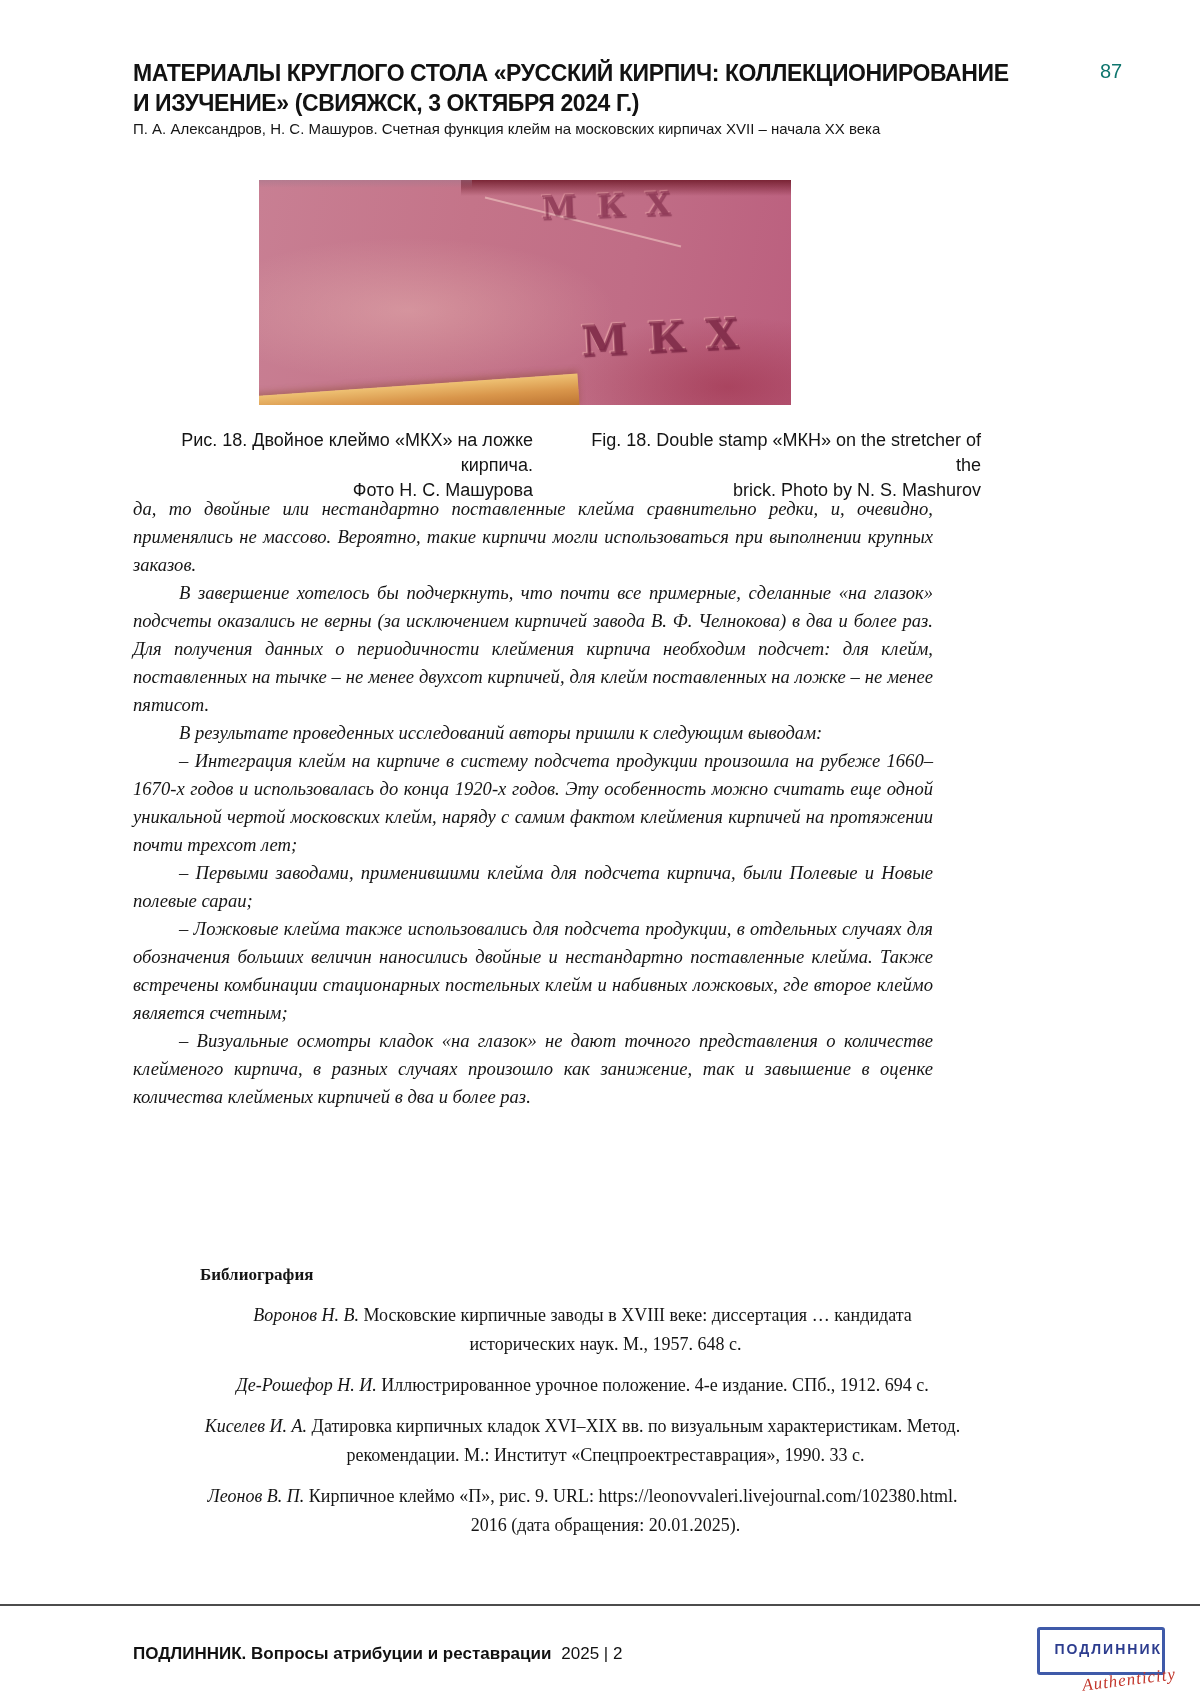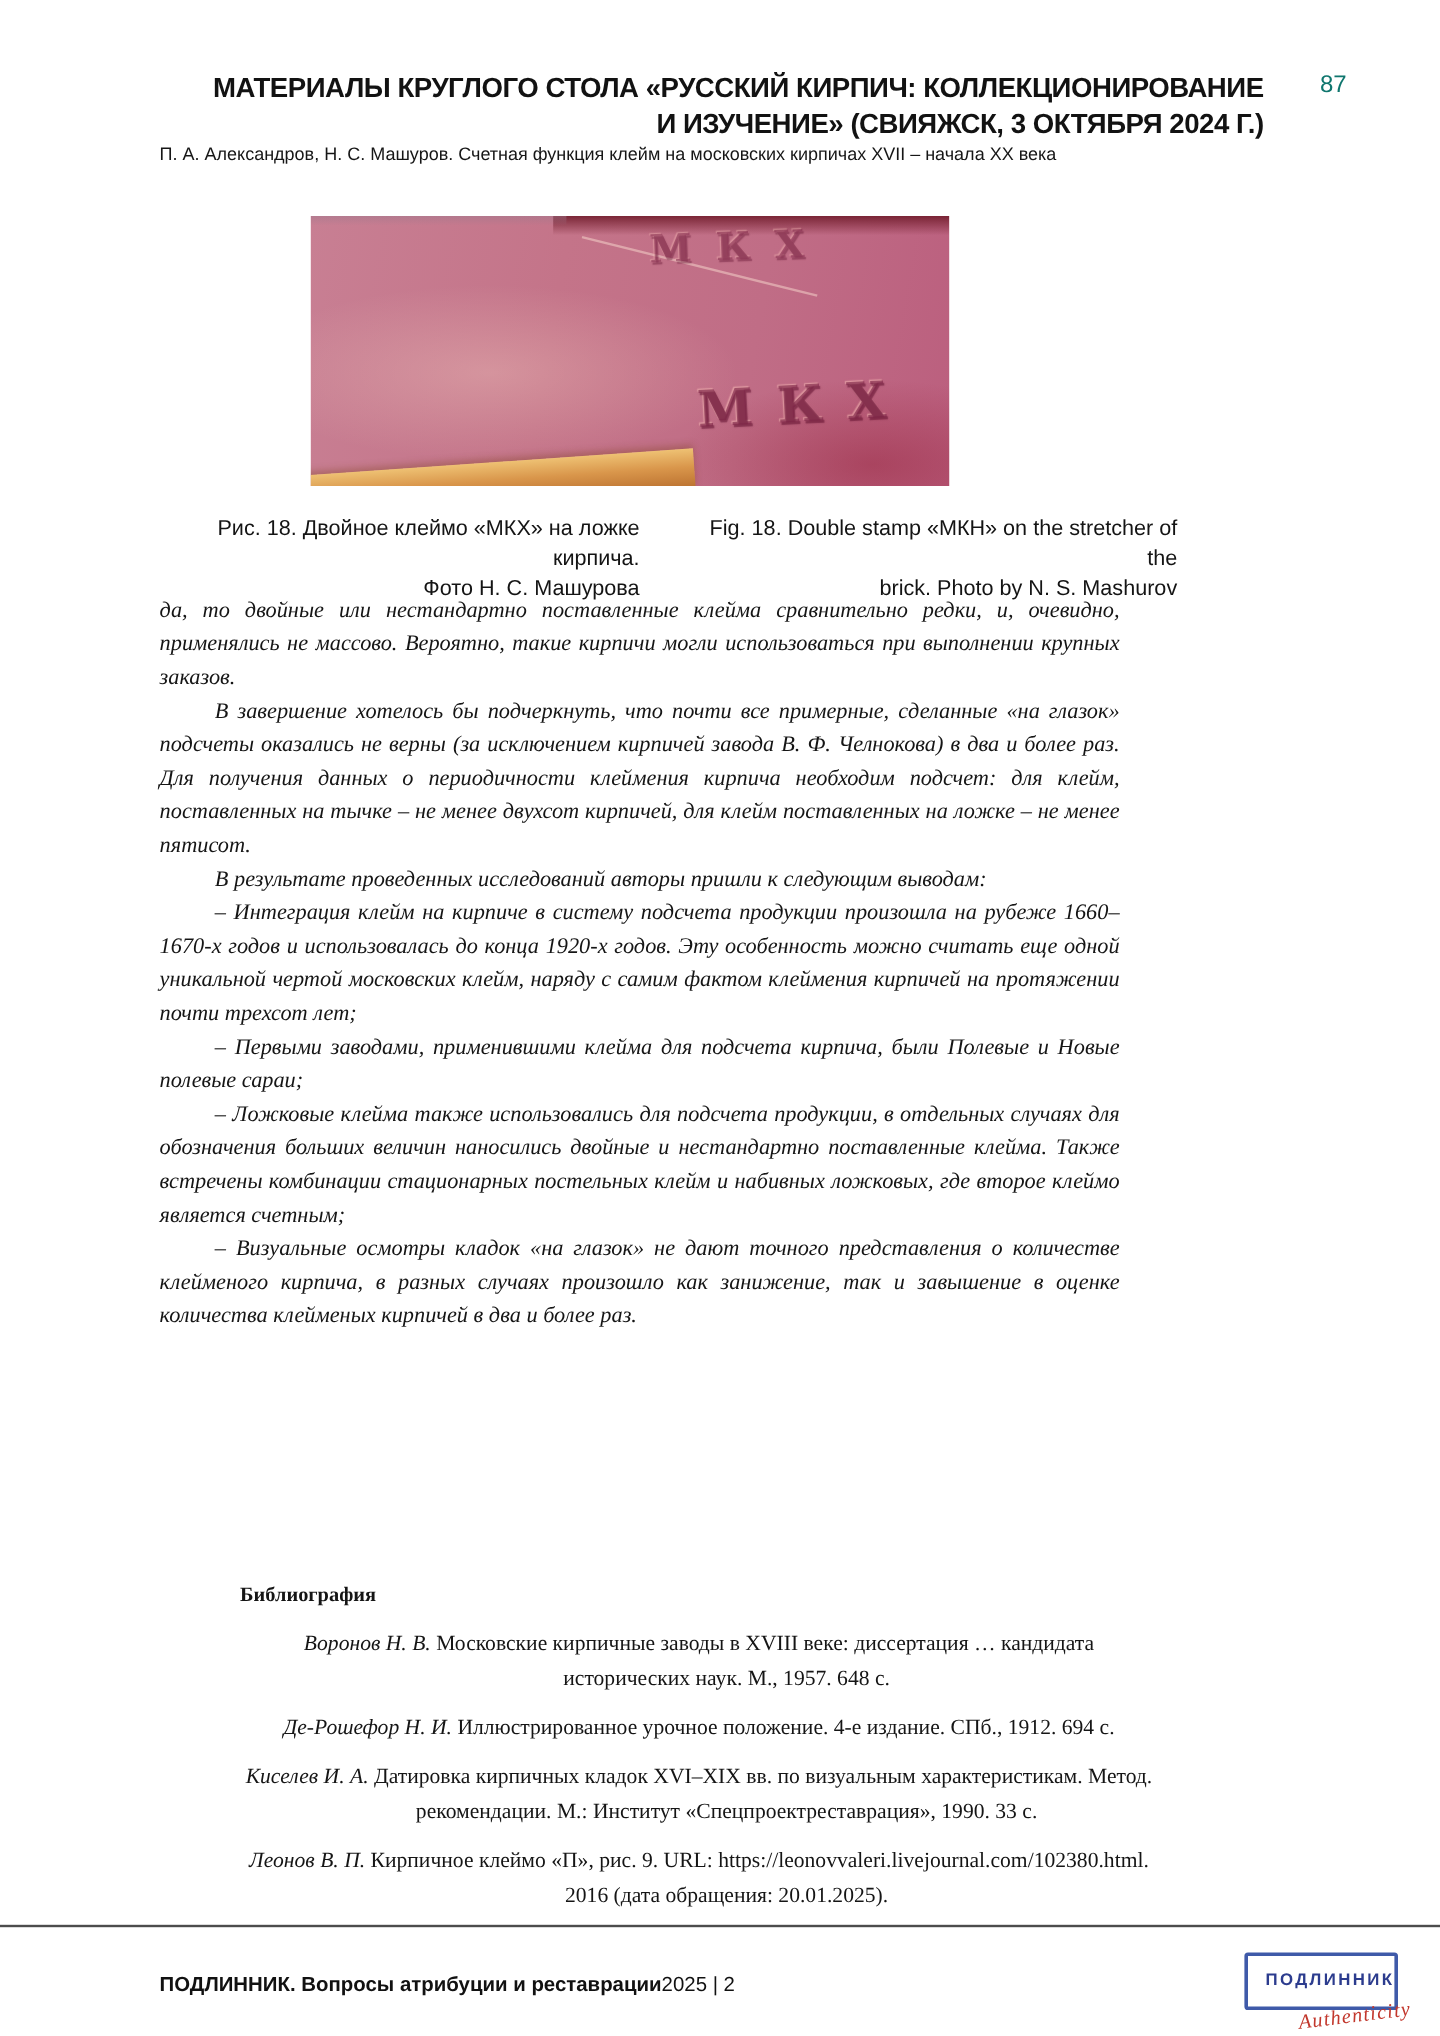--- a/index.html
+++ b/index.html
@@ -5,21 +5,21 @@
   html,body { margin:0; padding:0; background:#ffffff; }
   .page {
     position:relative; width:1200px; height:1697px; background:#ffffff;
     font-family:"Liberation Serif", serif; color:#1a1a1a; overflow:hidden;
   }
 
   
   .header-title {
     position:absolute; left:133px; top:58px; width:920px;
     font-family:"Liberation Sans", sans-serif; font-weight:700;
-    font-size:23px; line-height:30px; letter-spacing:-0.4px; color:#121212;text-align:right;
+    font-size:23px; line-height:30px; letter-spacing:-0.4px; color:#121212;
   }
   .page-number {
     position:absolute; left:1100px; top:60px; width:60px;
     font-family:"Liberation Sans", sans-serif; font-size:20px; color:#0f766e;
   }
   .subtitle {
     position:absolute; left:133px; top:120px; width:950px;
     font-family:"Liberation Sans", sans-serif; font-size:15px; color:#161616;
   }
 
@@ -74,35 +74,35 @@
   
   .body-text {
     position:absolute; left:133px; top:495px; width:800px;
     font-size:18.6px; line-height:28px; text-align:justify; color:#151515;font-style:italic;
   }
   .body-text p { margin:0; }
   .body-text p.indent { text-indent:46px; }
 
   
   .bibliography {
-    position:absolute; left:200px; top:1314px; width:765px;
+    position:absolute; left:200px; top:1260px; width:765px;
     font-size:18px; line-height:29px; color:#151515;
   }
   .bib-heading { font-weight:700; font-size:17px; }
   .bib-entry { padding-left:46px; text-indent:-46px; text-align:center;margin-top:12px; }
   .bib-author { font-style:italic; }
 
   
   .footer-rule { position:absolute; left:0; top:1604px; width:1200px; height:2px; background:#4c4c4c; }
   .footer-line {
     position:absolute; left:133px; top:1644px;
     font-family:"Liberation Sans", sans-serif; font-size:17px; color:#111;
   }
   .footer-journal { font-weight:700; }
-  .footer-issue { font-weight:400; }
+  .footer-issue { font-weight:400; margin-left:10px; }
   .logo {
     position:absolute; left:1037px; top:1627px; width:122px; height:42px;
     border:3px solid #3f5aa9; border-radius:3px; background:#fff;
   }
   .logo-text {
     font-family:"Liberation Sans", sans-serif; font-weight:700; font-size:14px;
     letter-spacing:2px; color:#2c3c8e; text-align:right; line-height:38px;
   }
   .logo-script {
     position:absolute; right:-14px; bottom:-18px;

